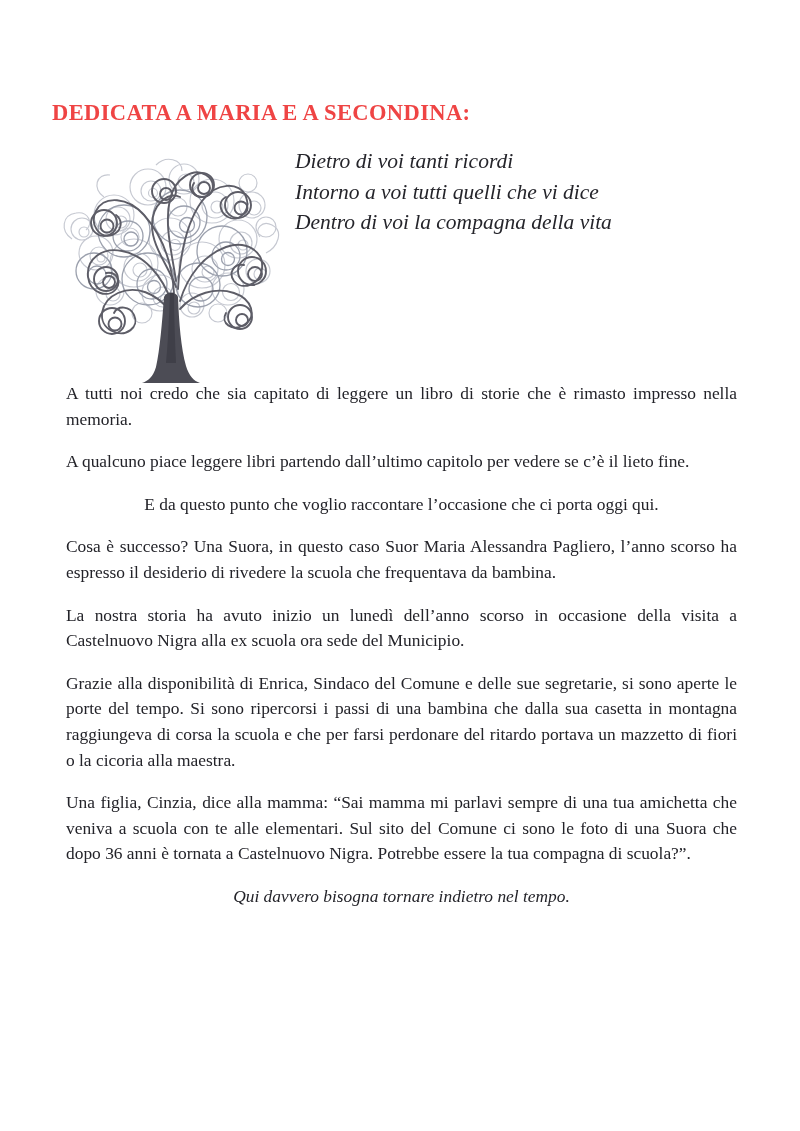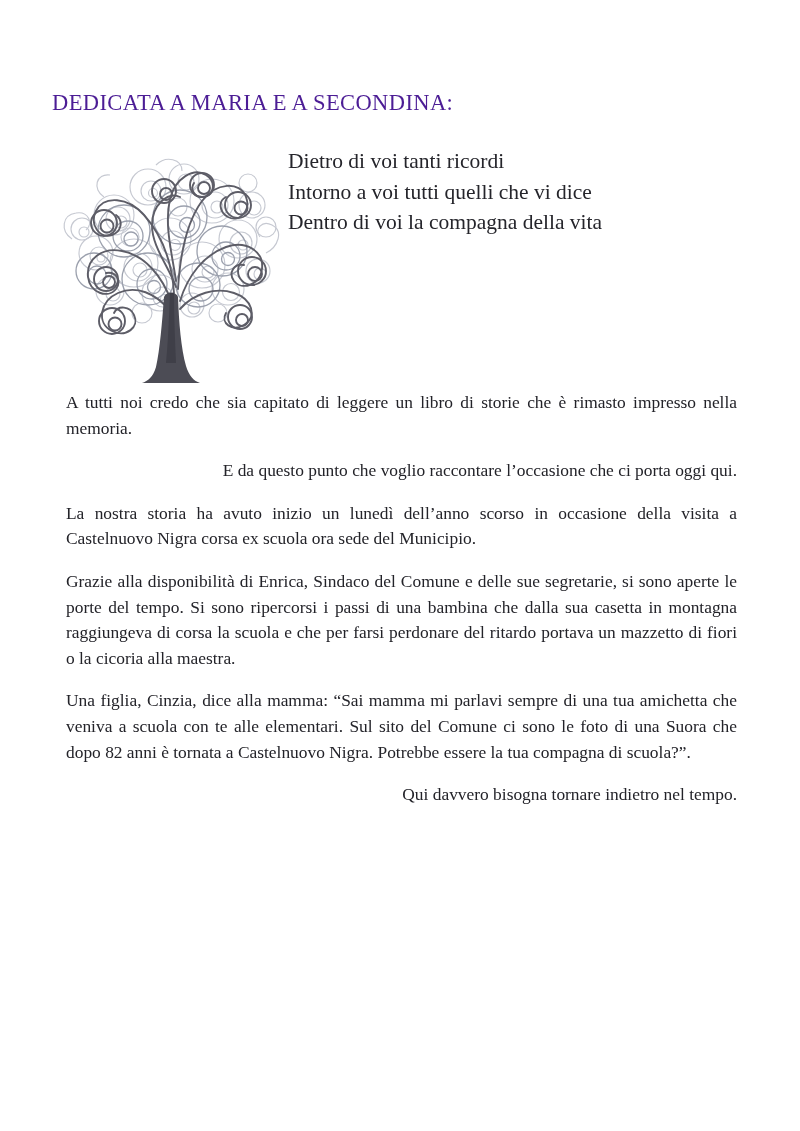--- a/index.html
+++ b/index.html
@@ -18,72 +18,73 @@
     height: 1131px;
     background: #ffffff;
     overflow: hidden;
     box-sizing: border-box;
   }
 
   
   .doc-title {
     position: absolute;
     left: 52px;
-    top: 90px;
+    top: 100px;
     font-size: 22.5px;
     letter-spacing: 0.4px;
-    color: #4c1d95;
+    color: #ef4444;
     white-space: nowrap;
-    font-weight: 400;
+    font-weight: 700;
   }
 
   
   .tree-figure {
     position: absolute;
     left: 52px;
     top: 143px;
     width: 240px;
     height: 242px;
   }
   .tree-figure svg {
     display: block;
     width: 100%;
     height: 100%;
   }
 
   
   .poem {
     position: absolute;
-    left: 288px;
+    left: 295px;
     top: 146px;
     width: 470px;
+    font-style: italic;
   }
   .poem-line {
     font-size: 21.5px;
     line-height: 30.5px;
     color: #25252b;
     white-space: nowrap;
   }
 
   
   .body-text {
     position: absolute;
     left: 66px;
     top: 379px;
     width: 671px;
   }
   .para {
     font-size: 17.4px;
     line-height: 25.6px;
     text-align: justify;
     color: #232329;
-    margin: 11px 0 17px 0;
-  }
-  .para:last-child { margin-bottom: 0; }
-  .para.no-justify { text-align: right; }
+    margin: 2px 0 17px 0;
+  }
+  .para:last-child { margin-bottom: 0; font-style: italic; }
+  .para.no-justify { text-align: center; }
 </style>
 </head>
 <body>
 
 <div class="page">
 
   <div class="doc-title">DEDICATA A MARIA E A SECONDINA:</div>
 
   <div class="tree-figure">
     <svg viewBox="0 0 240 242" xmlns="http://www.w3.org/2000/svg" aria-hidden="true">
@@ -201,20 +202,22 @@
   </div>
 
   <div class="poem">
     <div class="poem-line">Dietro di voi tanti ricordi</div>
     <div class="poem-line">Intorno a voi tutti quelli che vi dice</div>
     <div class="poem-line">Dentro di voi la compagna della vita</div>
   </div>
 
   <div class="body-text">
     <p class="para">A tutti noi credo che sia capitato  di leggere un libro di storie che è rimasto impresso nella memoria.</p>
+    <p class="para">A qualcuno piace leggere libri partendo dall’ultimo capitolo per vedere se c’è il lieto fine.</p>
     <p class="para no-justify">E da questo punto che voglio raccontare l’occasione che ci porta oggi qui.</p>
-    <p class="para">La nostra storia ha avuto inizio un lunedì dell’anno scorso in occasione della visita a Castelnuovo Nigra corsa ex scuola ora sede  del Municipio.</p>
+    <p class="para">Cosa è successo?  Una Suora, in questo caso Suor Maria Alessandra Pagliero, l’anno scorso ha espresso il desiderio di rivedere la scuola che frequentava da bambina.</p>
+    <p class="para">La nostra storia ha avuto inizio un lunedì dell’anno scorso in occasione della visita a Castelnuovo Nigra alla ex scuola ora sede  del Municipio.</p>
     <p class="para">Grazie alla disponibilità di Enrica, Sindaco del Comune e delle sue segretarie, si sono aperte le porte del tempo. Si sono ripercorsi i passi di una bambina che dalla sua casetta in montagna  raggiungeva di corsa la scuola e che per farsi perdonare del ritardo portava un mazzetto di fiori o la cicoria alla maestra.</p>
-    <p class="para">Una figlia, Cinzia, dice alla mamma: “Sai mamma mi parlavi sempre di una tua amichetta che veniva a scuola con te alle elementari. Sul sito del Comune ci sono le foto di una Suora che dopo 82 anni è tornata a Castelnuovo Nigra. Potrebbe essere la tua compagna di scuola?”.</p>
+    <p class="para">Una figlia, Cinzia, dice alla mamma: “Sai mamma mi parlavi sempre di una tua amichetta che veniva a scuola con te alle elementari. Sul sito del Comune ci sono le foto di una Suora che dopo 36 anni è tornata a Castelnuovo Nigra. Potrebbe essere la tua compagna di scuola?”.</p>
     <p class="para no-justify">Qui davvero bisogna tornare indietro nel tempo.</p>
   </div>
 
 </div>
 
 </body></html>

